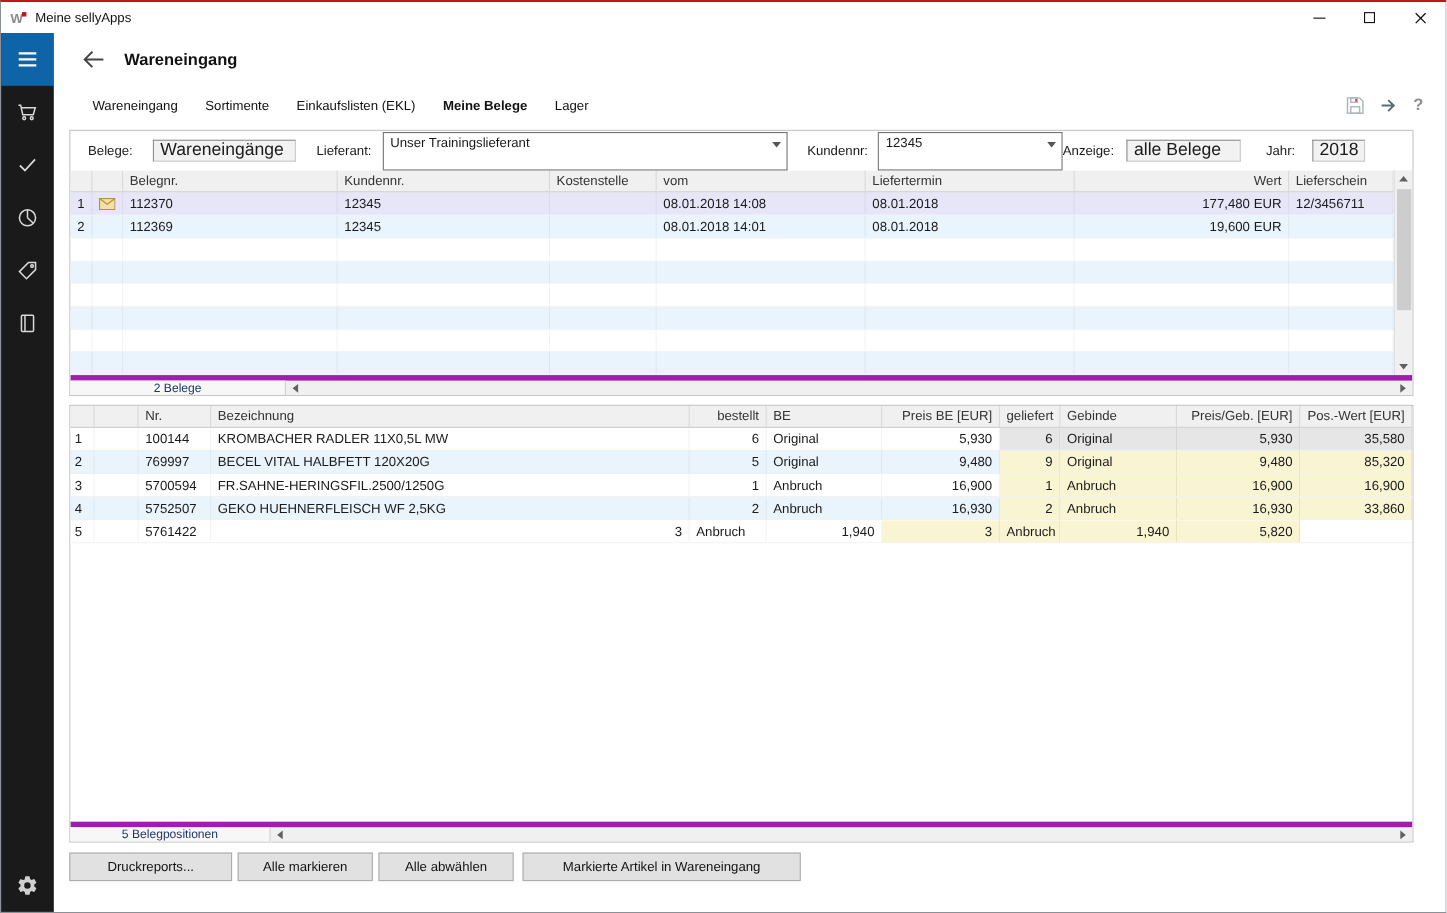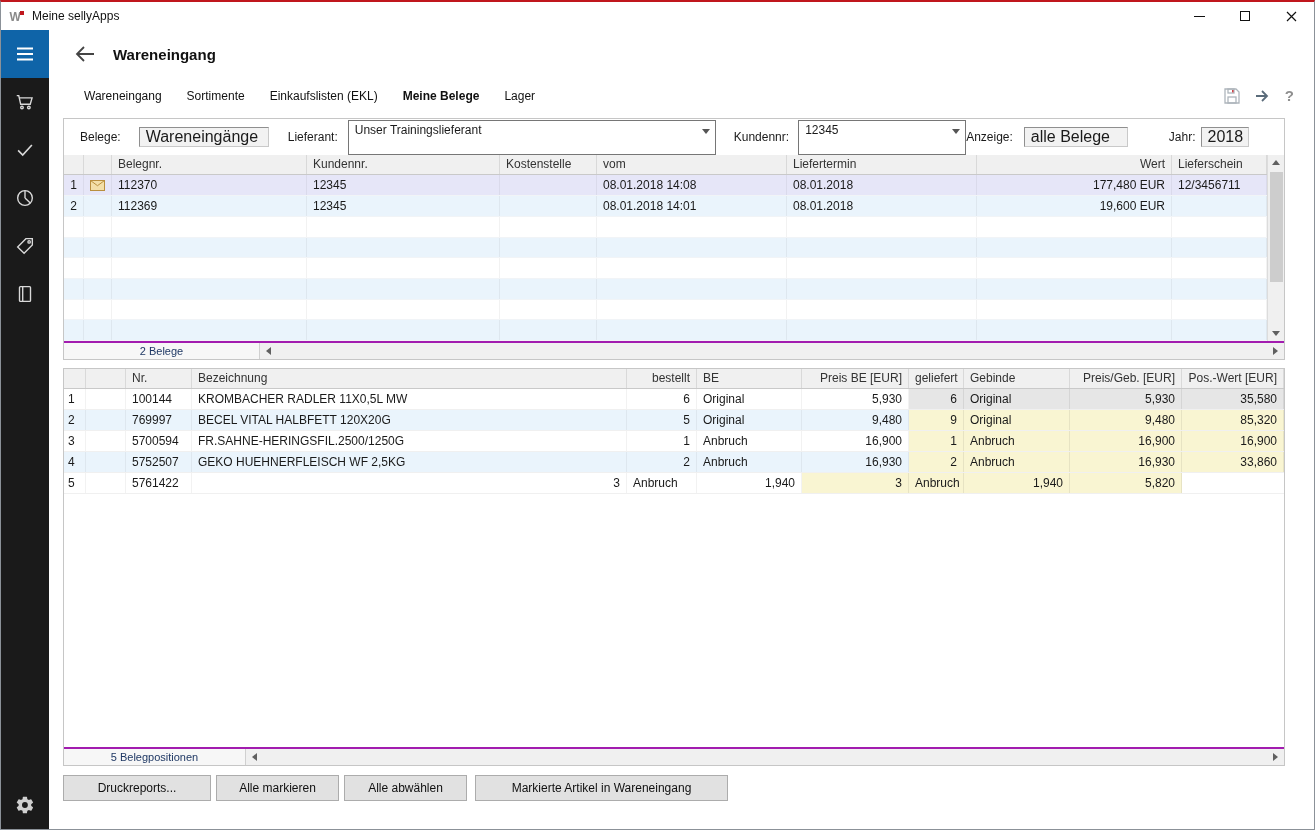--- a/index.html
+++ b/index.html
@@ -66,21 +66,21 @@
 
   
   .vscroll { width:17px; background:#f0f0f0; border-left:1px solid #dcdcdc; display:flex; flex-direction:column; align-items:center; flex:0 0 auto; }
   .vs-arrow { height:15px; width:17px; display:flex; align-items:center; justify-content:center; }
   .tri-up { width:0; height:0; border-left:4px solid transparent; border-right:4px solid transparent; border-bottom:5px solid #606060; }
   .tri-down { width:0; height:0; border-left:4px solid transparent; border-right:4px solid transparent; border-top:5px solid #606060; }
   .vs-thumb { width:13px; height:110px; background:#cdcdcd; margin-top:2px; }
   .vs-spacer { flex:1; }
 
   
-  .tfoot { height:18px; background:#f0f0f0; border-top:2px solid #a21caf; display:flex; flex:0 0 auto; }
+  .tfoot { height:18px; background:#f0f0f0; border-top:5px solid #a21caf; display:flex; flex:0 0 auto; }
   .tfoot .flab { display:flex; align-items:center; justify-content:center; font-size:11px; color:#1f3864; background:#f7f7f7; border-right:1px solid #d0d0d0; }
   .flab.w1 { width:196px; }
   .flab.w2 { width:182px; }
   .hscroll { flex:1; display:flex; justify-content:space-between; align-items:center; }
   .hs-arrow { width:17px; height:18px; display:flex; align-items:center; justify-content:center; }
   .tri-left { width:0; height:0; border-top:4px solid transparent; border-bottom:4px solid transparent; border-right:5px solid #606060; }
   .tri-right { width:0; height:0; border-top:4px solid transparent; border-bottom:4px solid transparent; border-left:5px solid #606060; }
 
   
   .pgrid { grid-template-columns:22px 40px 66px 435px 70px 105px 107px 55px 106px 112px minmax(0,1fr); }
@@ -210,22 +210,22 @@
 
         <div class="filter-row">
           <span class="flabel">Belege:</span>
           <span class="field" style="width:130px; margin-left:18px;">Wareneingänge</span>
           <span class="flabel" style="margin-left:19px;">Lieferant:</span>
           <span class="combo" style="width:368px; margin-left:10px;"><span>Unser Trainingslieferant</span><span class="arr"></span></span>
           <span class="flabel" style="margin-left:18px;">Kundennr:</span>
           <span class="combo" style="width:168px; margin-left:9px;"><span>12345</span><span class="arr"></span></span>
           <span class="flabel" style="">Anzeige:</span>
           <span class="field" style="width:104px; margin-left:11px;">alle Belege</span>
-          <span class="flabel" style="margin-left:41px;">Jahr:</span>
-          <span class="field" style="width:48px; margin-left:5px;">2018</span>
+          <span class="flabel" style="margin-left:23px;">Jahr:</span>
+          <span class="field" style="width:48px; margin-left:15px;">2018</span>
         </div>
 
         <div class="btable-wrap">
           <div class="btable">
             <div class="hrow bgrid">
               <div class="hc"></div>
                 <div class="hc"></div>
               <div class="hc">Belegnr.</div>
               <div class="hc">Kundennr.</div>
               <div class="hc">Kostenstelle</div>

